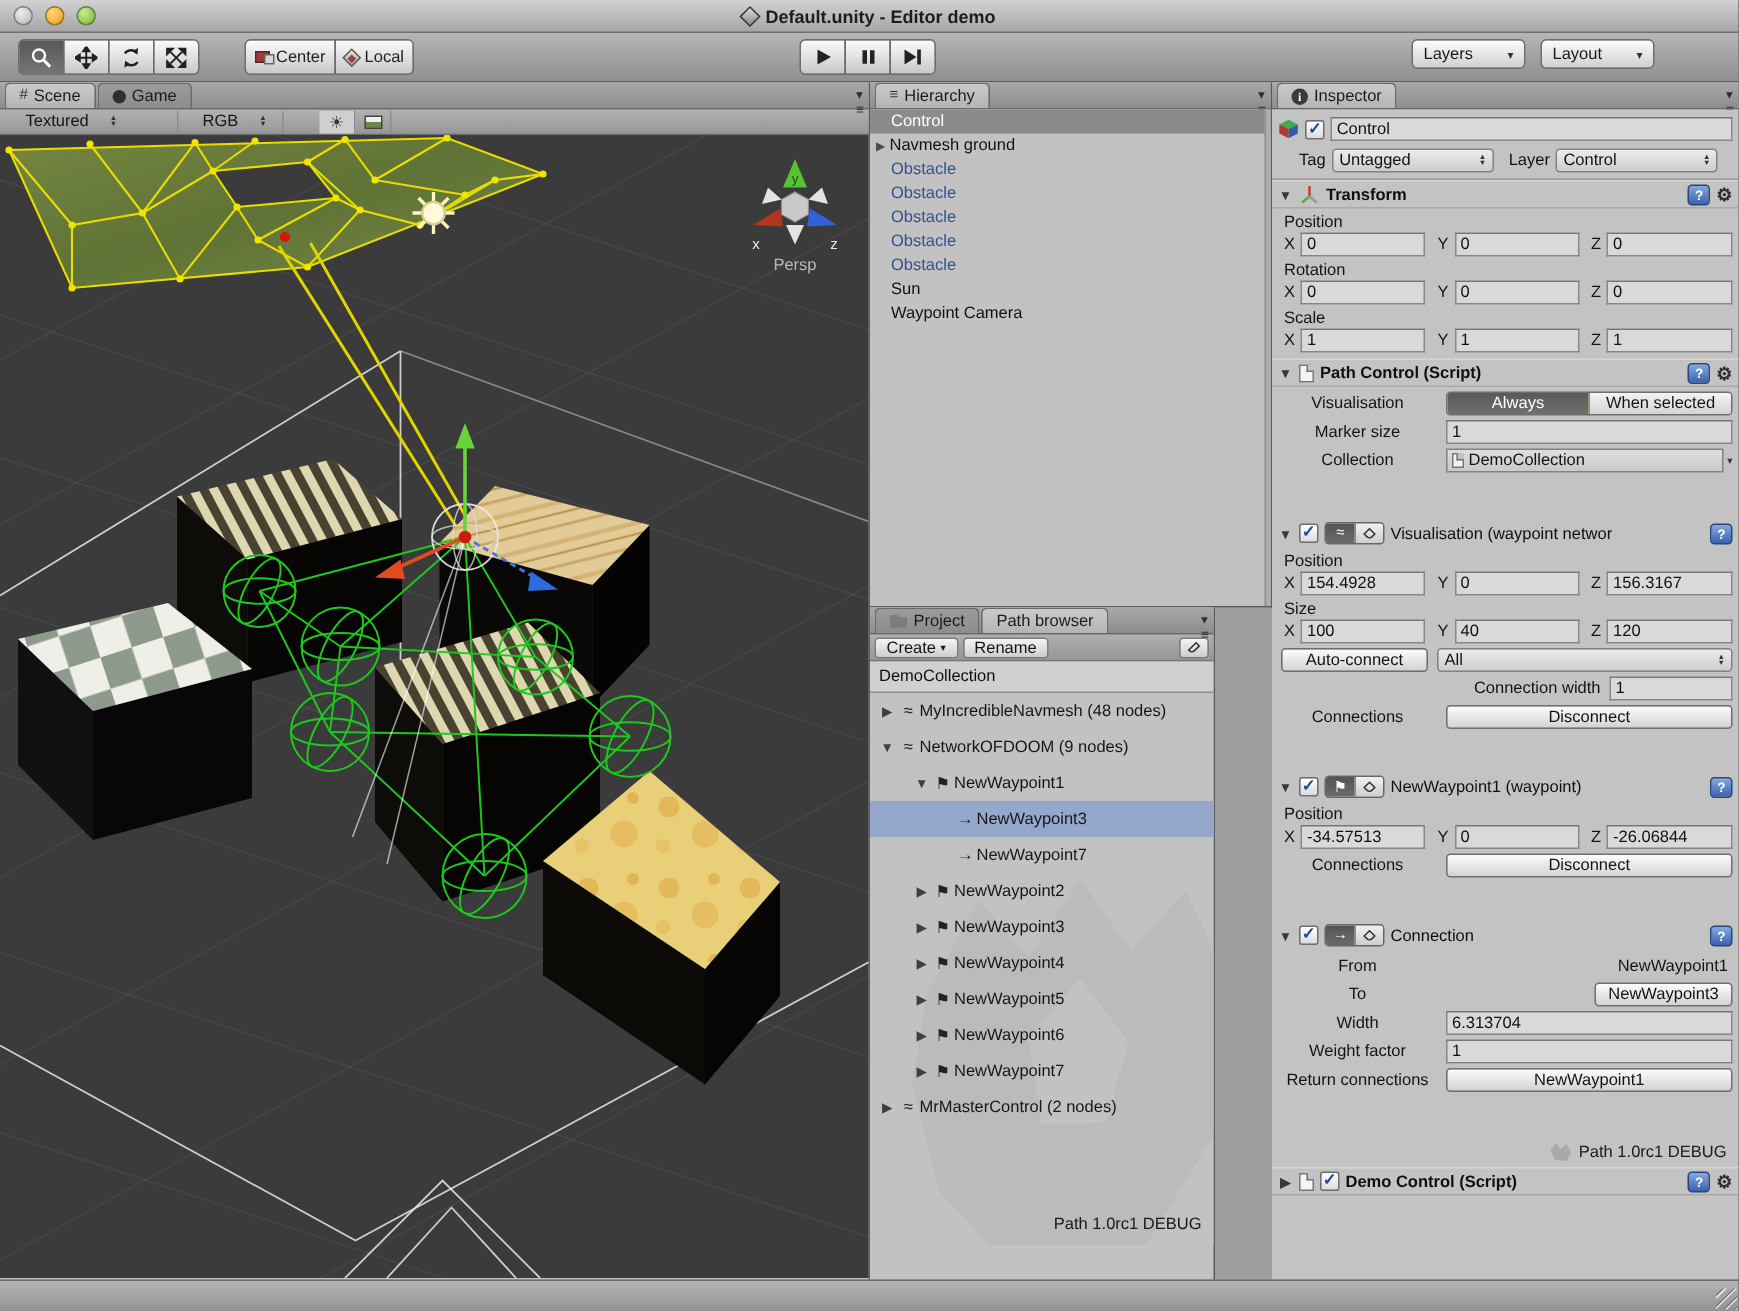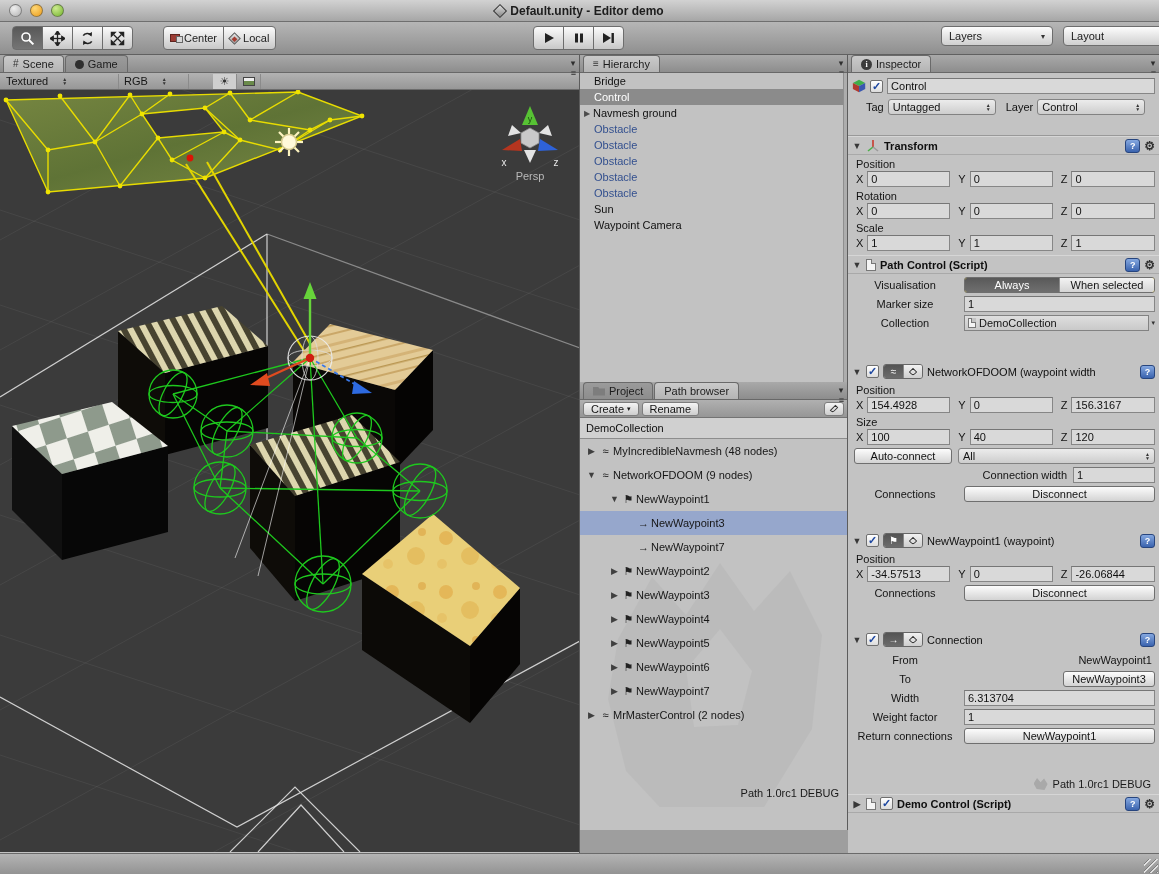--- a/index.html
+++ b/index.html
@@ -17,59 +17,59 @@
   .unity-cube{width:10px;height:10px;border:1.5px solid #333;transform:rotate(45deg);background:linear-gradient(135deg,#ddd,#888);}
 
   
   .main-toolbar{position:absolute;left:0;top:22px;width:100%;height:33px;background:linear-gradient(#b6b6b6,#8f8f8f);border-bottom:1px solid #606060;}
   .tgroup{position:absolute;top:4px;display:flex;}
   .tbtn{height:24px;min-width:31px;padding:0 6px;background:linear-gradient(#fbfbfb,#c8c8c8);border:1px solid #6d6d6d;margin-left:-1px;display:flex;align-items:center;justify-content:center;gap:4px;color:#222;}
   .tbtn:first-child{border-radius:4px 0 0 4px;margin-left:0;}
   .tbtn:last-child{border-radius:0 4px 4px 0;}
   .tbtn.active{background:linear-gradient(#585858,#757575);color:#fff;}
   .tbtn svg{display:block;}
-  .ddbtn{height:20px;width:112px;background:linear-gradient(#fdfdfd,#cfcfcf);border:1px solid #6d6d6d;border-radius:4px;display:flex;align-items:center;padding:0 7px;color:#1a1a1a;text-align:right;}
+  .ddbtn{height:20px;width:76px;background:linear-gradient(#fdfdfd,#cfcfcf);border:1px solid #6d6d6d;border-radius:4px;display:flex;align-items:center;padding:0 7px;color:#1a1a1a;text-align:right;}
   .ddbtn .arrow{margin-left:auto;font-size:8px;color:#333;}
   .center-ico{width:10px;height:8px;background:#9c3c34;border:1px solid #5e241f;position:relative;}
   .center-ico::after{content:"";position:absolute;right:-4px;top:1px;width:5px;height:5px;background:#d8d8d8;border:1px solid #666;}
   .local-ico{width:9px;height:9px;background:linear-gradient(135deg,#e8e8e8,#9c9c9c);border:1px solid #555;transform:rotate(45deg);position:relative;}
   .local-ico::after{content:"";position:absolute;left:2px;top:2px;width:4px;height:4px;background:#a53d32;}
 
   
   .pane{position:absolute;background:#c2c2c2;}
   .tabbar{height:18px;background:linear-gradient(#a9a9a9,#8d8d8d);border-bottom:1px solid #686868;display:flex;align-items:flex-end;padding-left:3px;position:relative;}
   .tab{height:17px;padding:0 9px;display:flex;align-items:center;gap:4px;color:#1c1c1c;border:1px solid #6a6a6a;border-bottom:none;border-radius:4px 4px 0 0;background:linear-gradient(#9b9b9b,#8d8d8d);margin-right:1px;white-space:nowrap;}
   .tab.active{background:linear-gradient(#cacaca,#b4b4b4);}
   .pane-menu{position:absolute;right:4px;top:3px;font-size:9px;color:#2e2e2e;letter-spacing:-1px;line-height:10px;}
   .tab-ico{font-size:10px;color:#333;line-height:10px;}
   .info-ico{width:11px;height:11px;border-radius:50%;background:#3b3b3b;color:#fff;font-size:8px;font-weight:bold;display:flex;align-items:center;justify-content:center;font-family:"Liberation Serif",serif;}
   .folder-ico{width:12px;height:9px;background:#7d7d7d;clip-path:polygon(0 0,42% 0,52% 22%,100% 22%,100% 100%,0 100%);}
   .game-ico{width:9px;height:9px;border-radius:50%;background:#2e2e2e;}
 
   
   .scene-pane{left:0;top:55px;width:580px;height:798px;border-right:1px solid #5c5c5c;}
   .scene-toolbar{height:17px;background:linear-gradient(#b2b2b2,#979797);border-bottom:1px solid #6c6c6c;display:flex;align-items:center;padding:0 1px;}
-  .flat-dd{height:15px;display:flex;align-items:center;padding:0 5px;color:#161616;border-right:1px solid #8b8b8b;}
+  .flat-dd{height:15px;display:flex;align-items:center;padding:0 16px;color:#161616;border-right:1px solid #8b8b8b;}
   .flat-dd .ud{display:flex;flex-direction:column;font-size:5px;line-height:4px;color:#333;margin-left:14px;}
   .scene-tgl{height:15px;width:24px;display:flex;align-items:center;justify-content:center;border-right:1px solid #8b8b8b;}
   .scene-tgl.on{background:#cfcfcf;}
   .img-ico{width:12px;height:9px;background:linear-gradient(#eee 45%,#6a8a4a 45%);border:1px solid #444;}
   .viewport{position:relative;width:100%;height:762px;background:#3b3b3b;overflow:hidden;}
 
   
   .hier-pane{left:580px;top:55px;width:268px;height:350px;border-right:1px solid #5c5c5c;border-bottom:1px solid #5c5c5c;}
   .hier-body{height:331px;background:#c2c2c2;position:relative;}
   .hrow{height:16px;display:flex;align-items:center;padding-left:14px;color:#111;white-space:nowrap;}
   .hrow .exp{width:12px;margin-left:-13px;font-size:8px;color:#4c4c4c;text-align:center;}
   .hrow.selected{background:#8b8b8b;color:#fff;}
   .hrow.prefab{color:#33508f;}
   .vscroll{position:absolute;right:0;top:0;width:4px;height:100%;background:#adadad;border-left:1px solid #8f8f8f;}
 
   
-  .proj-pane{left:580px;top:382px;width:268px;height:448px;border-right:1px solid #5c5c5c;}
+  .proj-pane{left:580px;top:405px;width:230px;height:448px;border-right:1px solid #5c5c5c;}
   .proj-toolbar{height:18px;background:linear-gradient(#b0b0b0,#969696);border-bottom:1px solid #737373;display:flex;align-items:center;padding:0 3px;gap:3px;}
   .sbtn{height:14px;padding:0 7px;background:linear-gradient(#f4f4f4,#cecece);border:1px solid #7d7d7d;border-radius:3px;display:flex;align-items:center;gap:3px;color:#141414;}
   .tag-btn{margin-left:auto;width:20px;}
   .tag-ico{width:8px;height:8px;border:1.3px solid #333;transform:rotate(45deg);border-radius:0 0 3px 0;}
   .coll-header{height:21px;background:#d0d0d0;border-bottom:1px solid #8d8d8d;display:flex;align-items:center;padding-left:6px;color:#0e0e0e;}
   .tree-body{position:relative;height:368px;background:#c2c2c2;overflow:hidden;}
   .watermark{position:absolute;left:10px;top:110px;z-index:0;opacity:.75;}
   .trow{position:relative;z-index:1;height:24px;display:flex;align-items:center;color:#161616;white-space:nowrap;}
   .trow .exp{width:13px;text-align:center;font-size:9px;color:#3f3f3f;flex:none;}
   .trow .nico{width:15px;text-align:center;font-size:11px;color:#222;flex:none;}
@@ -488,23 +488,20 @@
 
   <div class="pane hier-pane">
     <div class="tabbar">
       <span class="tab active">
         <span class="tab-ico">≡</span>
         <span>Hierarchy</span>
       </span>
       <span class="pane-menu">▾<br>≡</span>
     </div>
     <div class="hier-body">
-      <div class="hrow">
-          <span>Bridge</span>
-        </div>
       <div class="hrow selected">
           <span>Control</span>
         </div>
       <div class="hrow">
           <span class="exp">▶</span>
           <span>Navmesh ground</span>
         </div>
       <div class="hrow prefab">
           <span>Obstacle</span>
         </div>
@@ -636,21 +633,21 @@
       <div class="insp-head">
         <div class="ihrow">
           <svg width="16" height="16" viewBox="0 0 16 16">
             <polygon points="8,1 15,4.5 8,8 1,4.5" fill="#3fae4a"></polygon>
               <polygon points="1,4.5 8,8 8,15 1,11.5" fill="#b03a30"></polygon>
               <polygon points="15,4.5 8,8 8,15 15,11.5" fill="#3a57b0"></polygon>
           </svg>
           <span class="cb">✓</span>
           <input class="field" value="Control" style="">
         </div>
-        <div class="ihrow" style="margin-bottom:16px;text-align:right;">
+        <div class="ihrow" style="margin-bottom:0;text-align:right;">
           <span style="margin-left:14px;">Tag</span>
           <span class="dd" style="width:108px;">
             <span>Untagged</span>
               <span class="ud">
                 <span>▲</span>
                 <span>▼</span>
               </span>
           </span>
           <span style="margin-left:6px;">Layer</span>
           <span class="dd" style="width:108px;">
@@ -751,21 +748,21 @@
 
       <div class="comp-header sub">
         <span class="fold">▼</span>
         <span class="cb">✓</span>
         <span class="mini-seg">
           <span class="m active">≈</span>
           <span class="m">
               <span class="tag-ico" style="width:6px;height:6px;border-width:1px;"></span>
             </span>
         </span>
-        <span class="comp-title">NetworkOFDOOM (waypoint width</span>
+        <span class="comp-title">Visualisation (waypoint networ</span>
         <span class="help-btn">?</span>
       </div>
       <div class="group-label">Position</div>
       <div class="vec-row">
         <span class="vgrp">
             <span class="vlbl">X</span>
             <input class="field" value="154.4928" style="">
           </span>
         <span class="vgrp">
             <span class="vlbl">Y</span>

